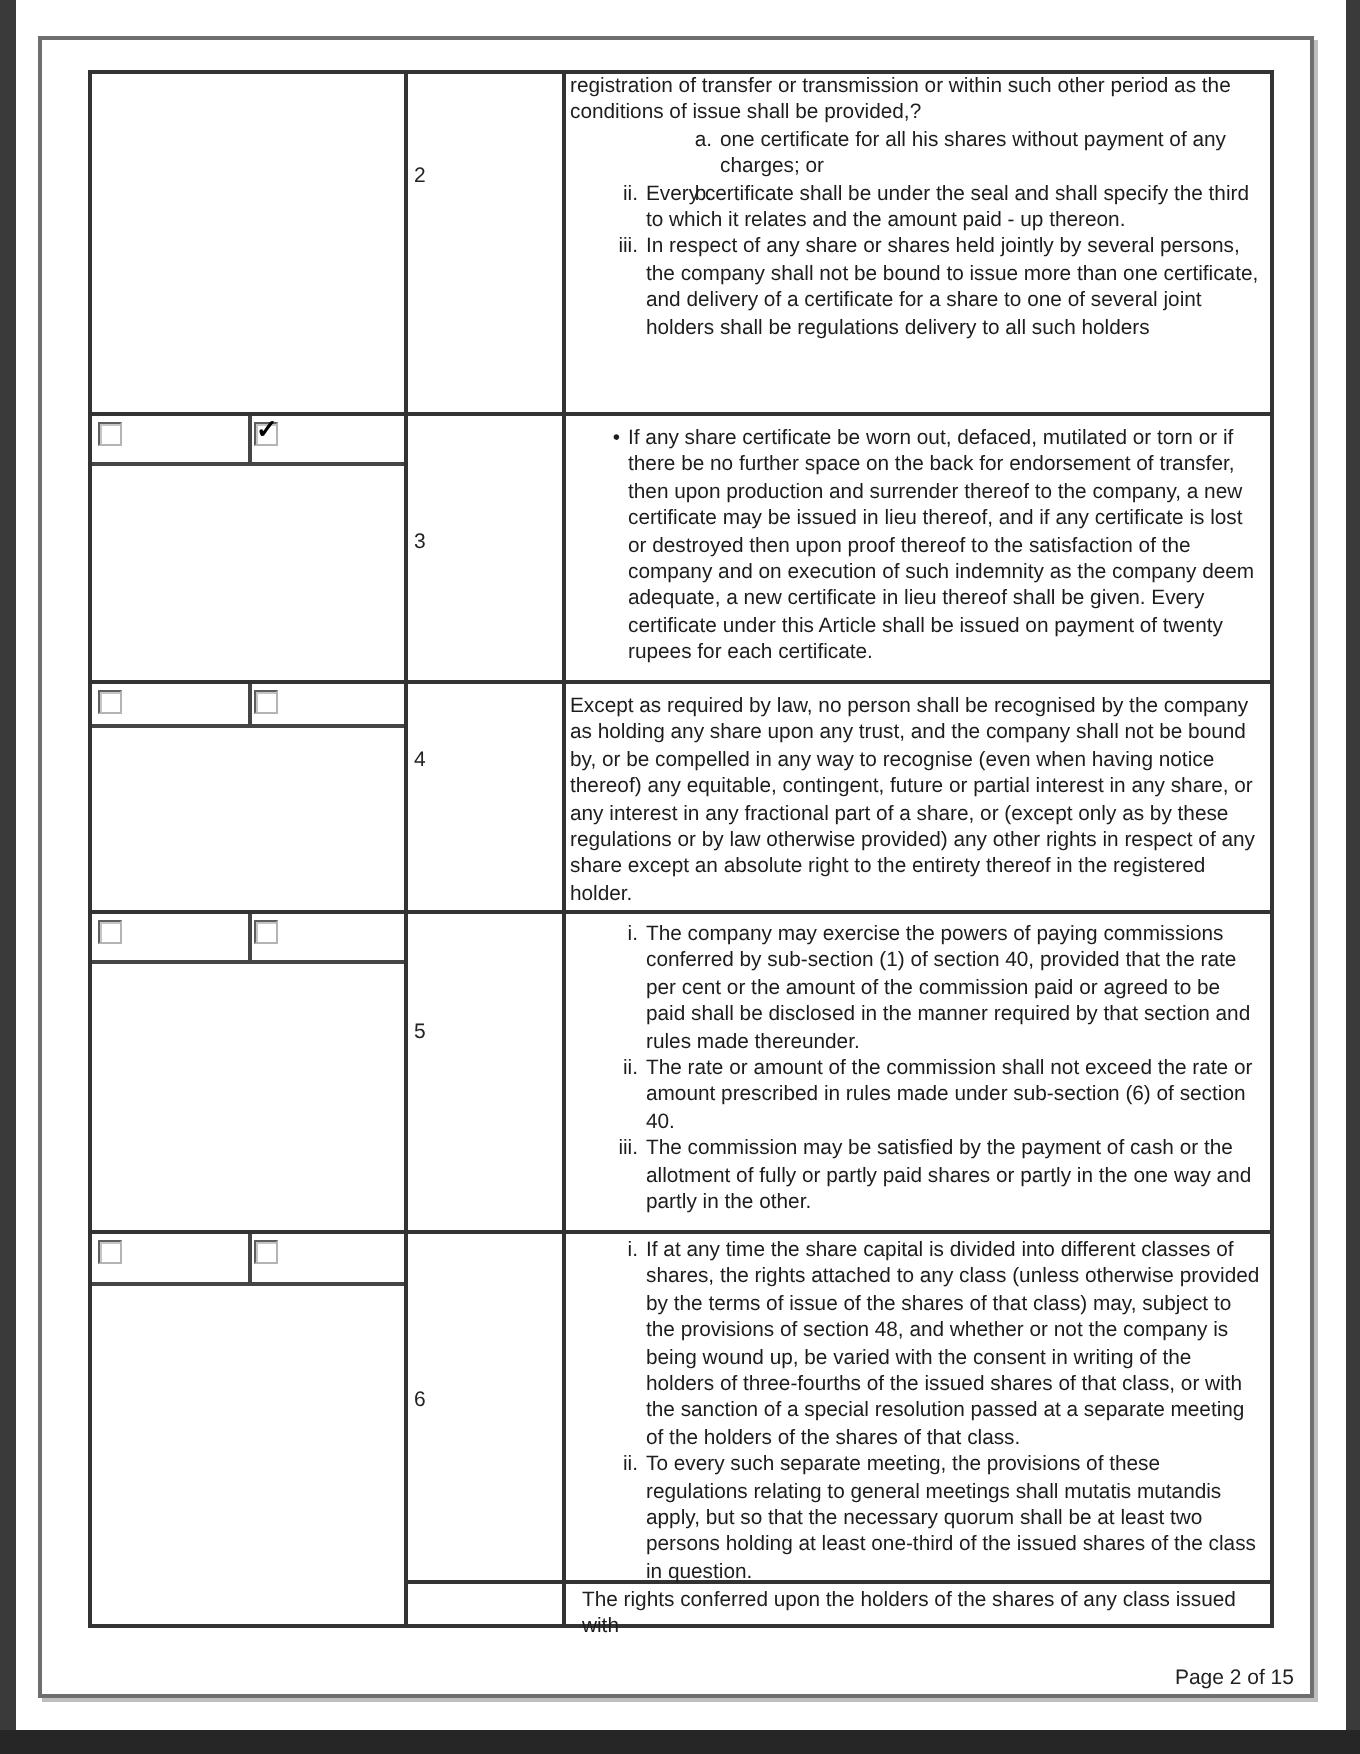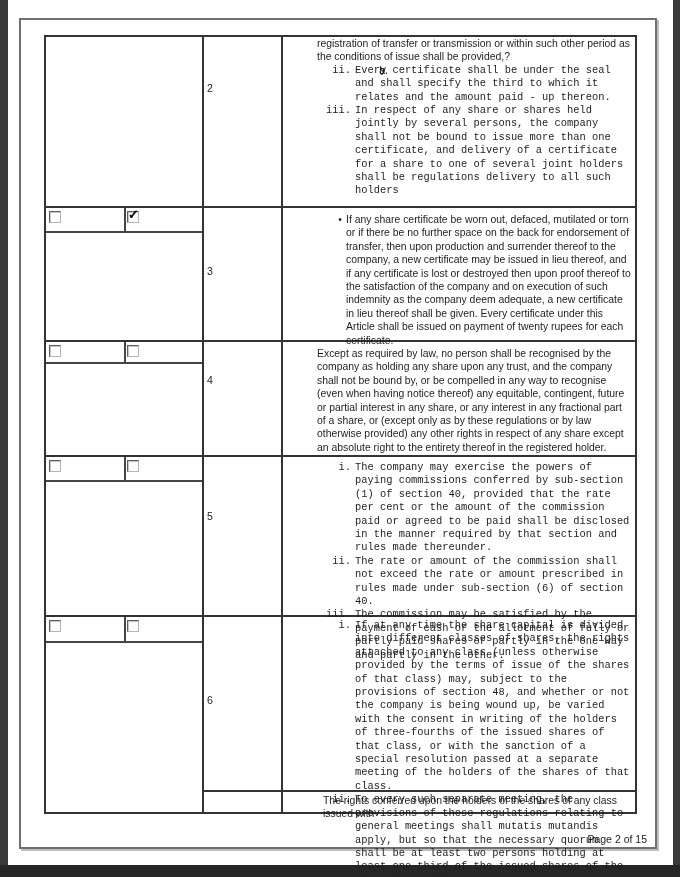--- a/index.html
+++ b/index.html
@@ -23,23 +23,23 @@
   .cbdiv{position:absolute; top:0; left:78px; width:2px; height:100%; background:var(--subline);}
   .cb{position:absolute; top:3px; width:12px; height:12px; background:#fff;
       border:1px solid; border-color:#5f5f5f #b4b4b4 #b4b4b4 #5f5f5f;
       box-shadow:inset 1px 1px 0 rgba(90,90,90,0.35); cursor:pointer;}
   .cb .mark{position:absolute; left:0px; top:-4px; font-size:13px; font-weight:bold;
             color:#000; line-height:13px; display:none;}
   .cb.checked .mark{display:block;}
   .num{position:absolute; left:161px; font-size:10.5px; color:#222; line-height:11px;}
   .txt{position:absolute; left:237px; width:352px; padding:0 3px 0 2px;
        font-size:10.4px; line-height:13.4px; color:var(--text);}
-  .item{position:relative;margin-left:32px;}
+  .item{position:relative;}
   .item .mk{position:absolute; left:0; top:0; text-align:right; display:block;}
-  .s-roman{padding-left:38px;font-family:Liberation Mono, monospace;}  .s-roman .mk{width:34px;}
+  .s-roman{padding-left:38px;}  .s-roman .mk{width:34px;}
   .s-alpha{padding-left:75px;}  .s-alpha .mk{width:71px;}
   .s-bullet{padding-left:29px;} .s-bullet .mk{width:25px;}
   .s-plain{padding-left:0;}
   .footer{position:absolute; right:8px; top:813px; font-size:10.5px; color:#222;}
 </style>
 </head>
 <body>
 
 <div class="viewport">
   <div class="edge-left"></div>
@@ -50,21 +50,21 @@
         <div class="vline" style="left: 156px;"></div>
         <div class="vline" style="left: 235px;"></div>
         <div class="hline" style="top: 169px; left: 0px; width: 100%;"></div>
         <div class="hline" style="top: 303px; left: 0px; width: 100%;"></div>
         <div class="hline" style="top: 418px; left: 0px; width: 100%;"></div>
         <div class="hline" style="top: 578px; left: 0px; width: 100%;"></div>
         <div class="hline" style="top: 753px; left: 156px; width: 433px;"></div>
         <div class="num" style="top: 46px;">2</div>
         <div class="txt" style="top: 0px;">
           <div class="item s-plain"><span>registration of transfer or transmission or within such other period as the conditions of issue shall be provided,?</span></div>
-          <div class="item s-alpha"><span class="mk">a.</span></div>
+          <div class="item s-alpha"><span class="mk">a.</span><span>one certificate for all his shares without payment of any charges; or</span></div>
           <div class="item s-alpha"><span class="mk">b.</span></div>
           <div class="item s-roman"><span class="mk">ii.</span><span>Every certificate shall be under the seal and shall specify the third to which it relates and the amount paid - up thereon.</span></div>
           <div class="item s-roman"><span class="mk">iii.</span><span>In respect of any share or shares held jointly by several persons, the company shall not be bound to issue more than one certificate, and delivery of a certificate for a share to one of several joint holders shall be regulations delivery to all such holders</span></div>
         </div>
         <div class="num" style="top: 229px;">3</div>
         <div class="cbrow" style="top: 171px; height: 25px;">
           <div class="cbdiv"></div>
           <div class="cb" style="left: 3px;"></div>
           <div class="cb checked" style="left: 81px;">
             <span class="mark">✓</span>

